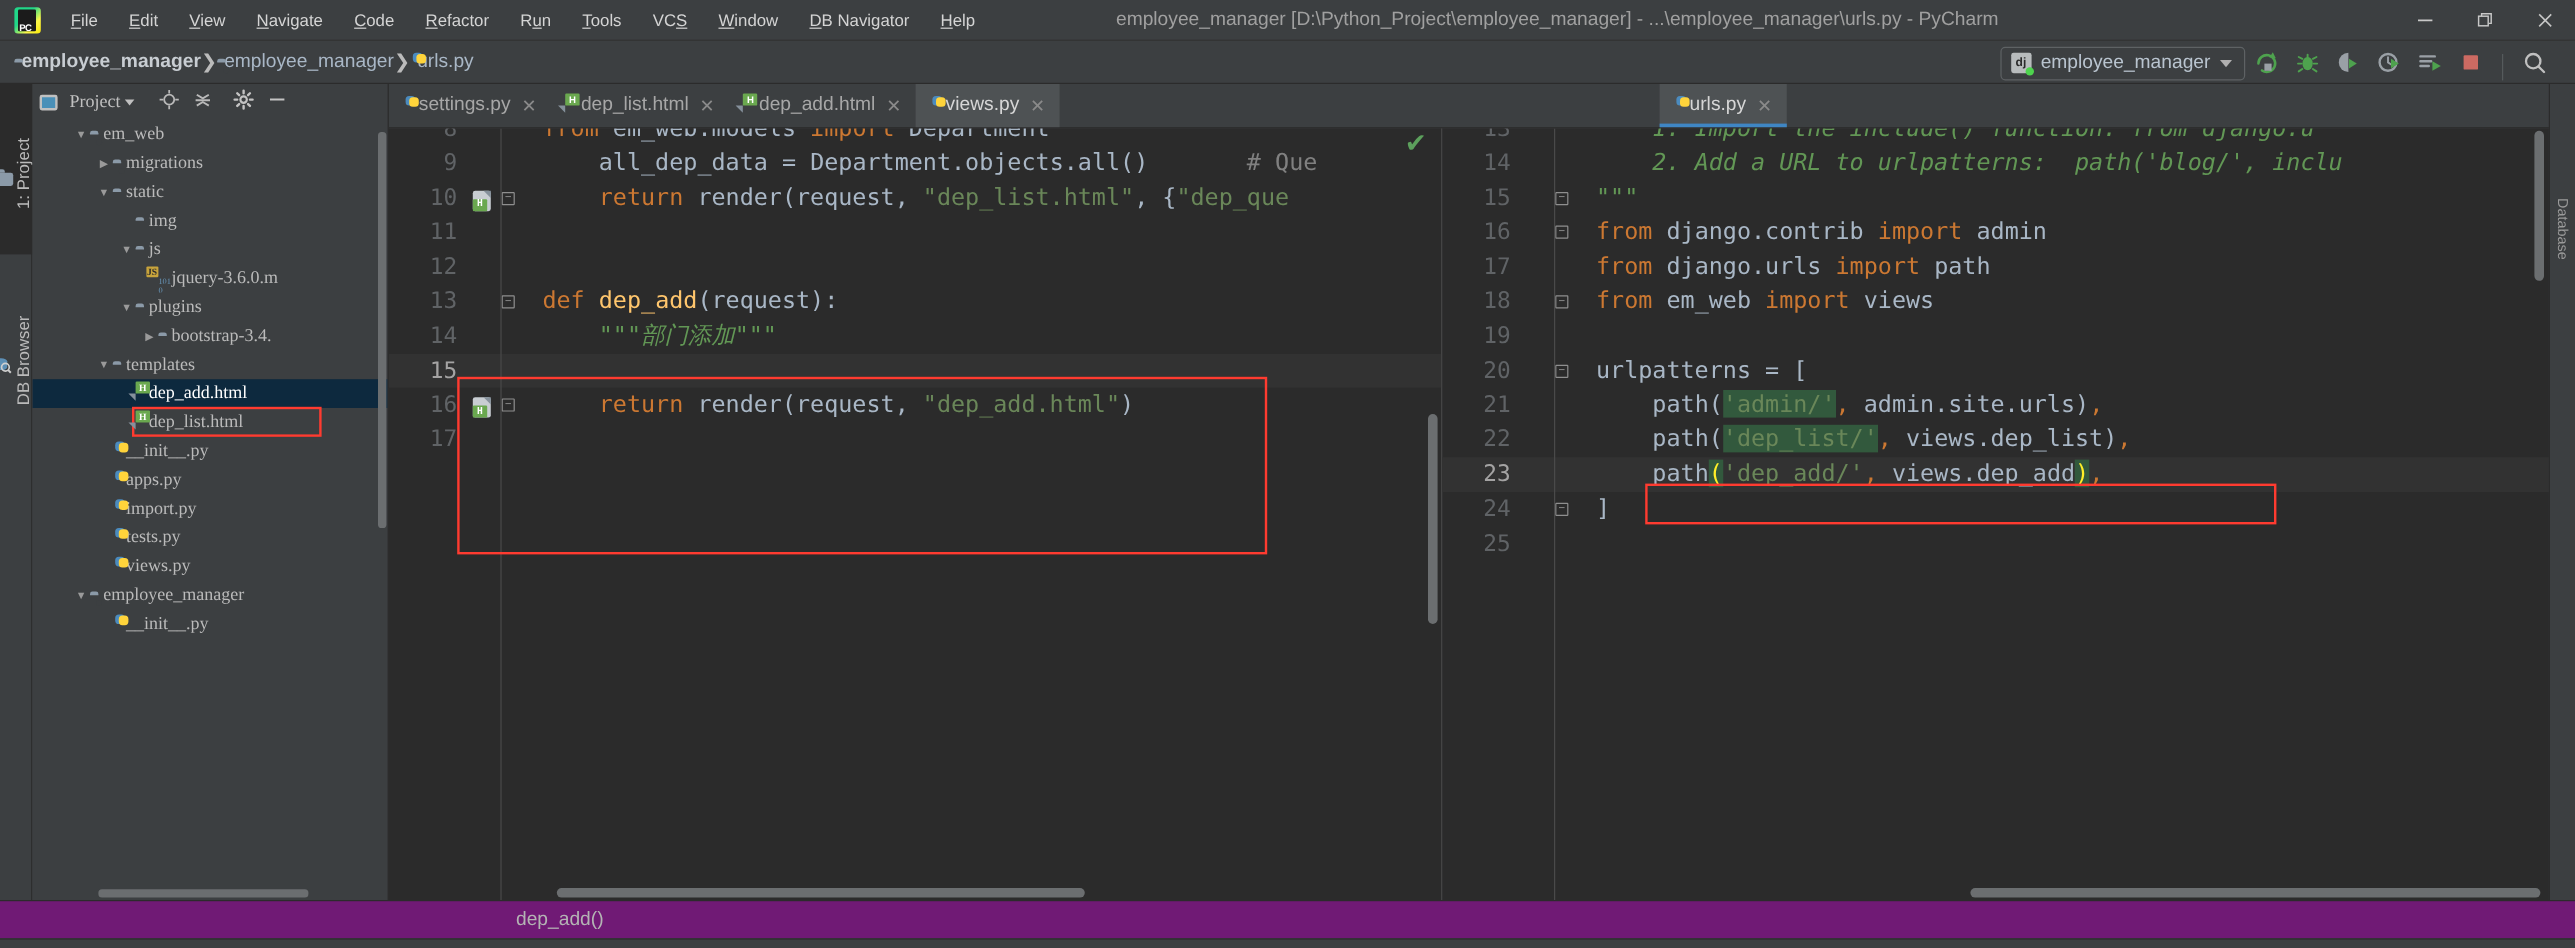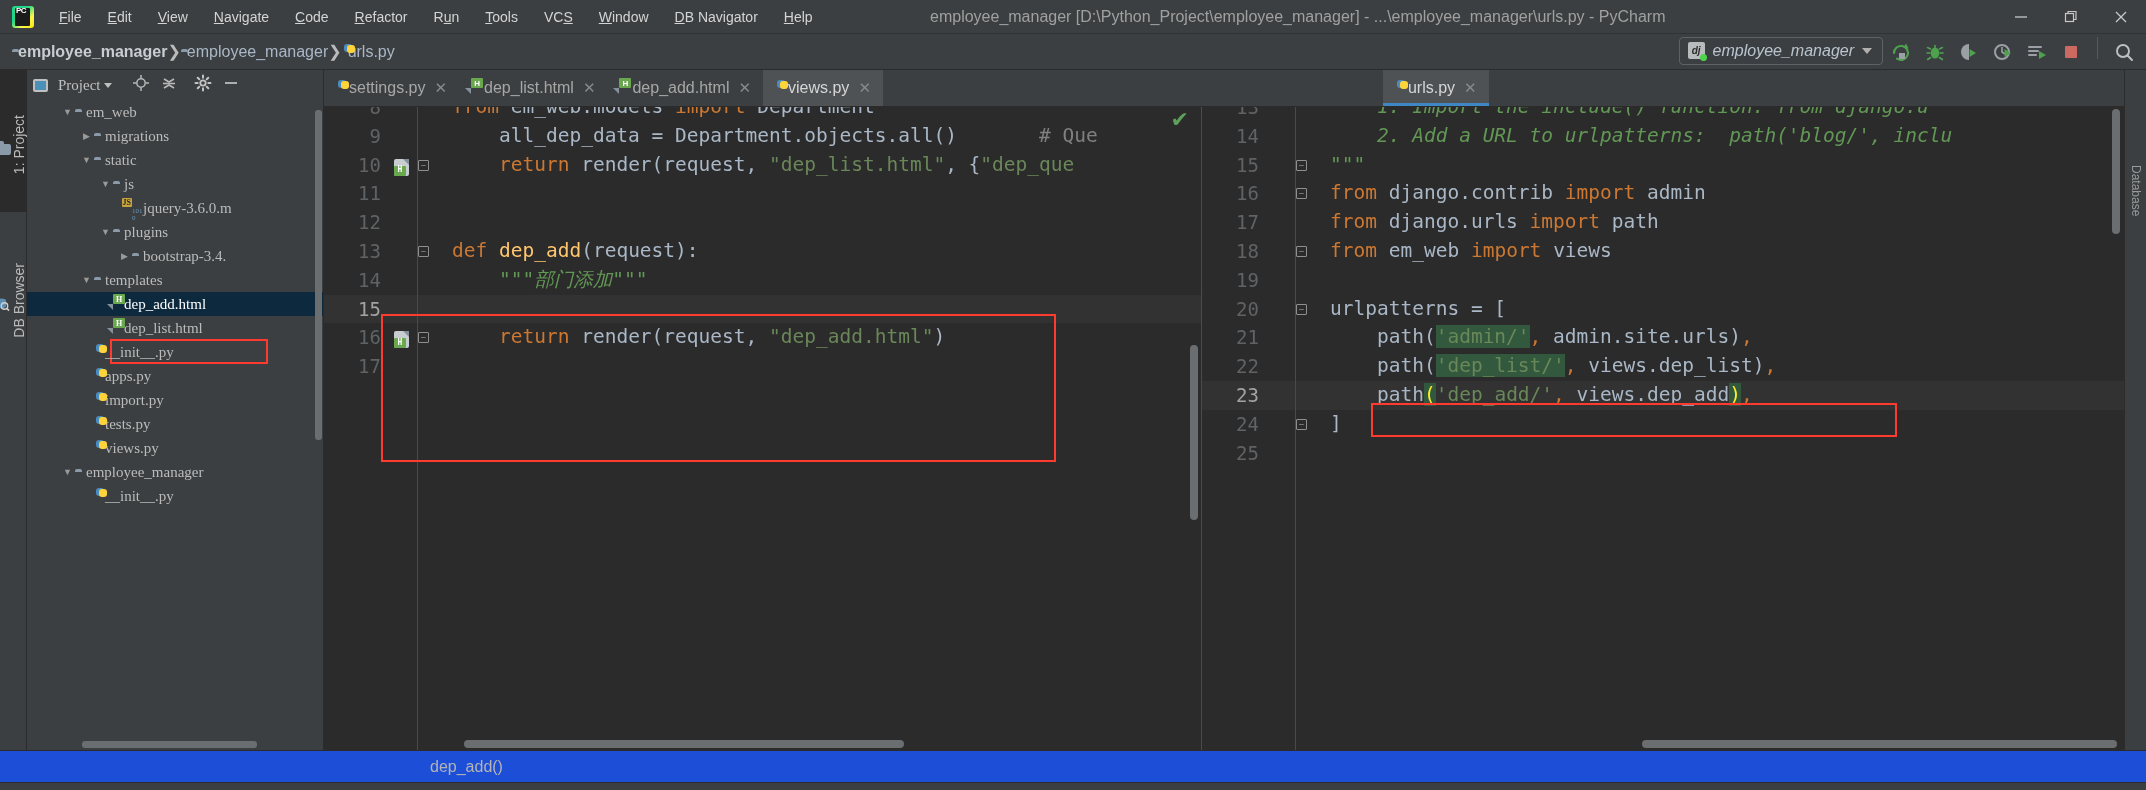--- a/index.html
+++ b/index.html
@@ -14,21 +14,21 @@
   
   .titlebar {
     height:34px; display:flex; align-items:center;
     background:#3c3f41; border-bottom:1px solid #323232;
     padding:0 0 0 8px; position:relative;
   }
   .pc-logo { width:22px; height:22px; margin:0 12px 0 4px; position:relative; flex:none;}
   .pc-logo .sq { position:absolute; inset:0; border-radius:3px;
     background:linear-gradient(135deg,#21d789 0%,#21d789 38%,#fcf84a 70%,#f9e60a 100%); }
   .pc-logo .inner { position:absolute; left:3px; top:2px; width:15px; height:18px; background:#1b1b1b; border-radius:1px;}
-  .pc-logo .pc { position:absolute; left:4px; top:0; font-size:8px; color:#fff; font-family:"Liberation Sans",sans-serif; letter-spacing:-.5px;font-weight:bold;}
+  .pc-logo .pc { position:absolute; left:4px; top:13px; font-size:8px; color:#fff; font-family:"Liberation Sans",sans-serif; letter-spacing:-.5px;font-weight:bold;}
   .menu { display:flex; align-items:center; gap:0px; }
   .menu-item { font-size:14px; color:#d4d4d4; padding:3px 13px; white-space:nowrap; line-height:1;}
   .menu-item u { text-decoration:underline; }
   .win-title {
     position:absolute; left:0; right:0; text-align:center;
     font-size:16px; color:#a0a0a0; pointer-events:none; white-space:nowrap;
   }
   .win-buttons { margin-left:auto; display:flex; align-items:center; z-index:5; }
   .win-btn { width:50px; height:34px; display:flex; align-items:center; justify-content:center; color:#c8c8c8; }
 
@@ -42,21 +42,21 @@
   .ic { display:inline-block; margin-right:6px; flex:none;}
   .folder-ic { width:16px; height:13px; background:#8b9aa8; border-radius:2px 2px 2px 2px; position:relative;}
   .folder-ic:before{content:"";position:absolute;top:-3px;left:0;width:7px;height:3px;background:#8b9aa8;border-radius:2px 2px 0 0;}
   .mod-ic { width:16px; height:13px; background:#8b9aa8; border-radius:2px; position:relative;}
   .mod-ic:before{content:"";position:absolute;top:-3px;left:0;width:7px;height:3px;background:#8b9aa8;border-radius:2px 2px 0 0;}
   .mod-ic:after{content:"";position:absolute;top:4px;left:5px;width:5px;height:5px;border-radius:50%;background:#3c3f41;}
   .py-ic{width:15px;height:17px;position:relative;flex:none;}
   .py-ic .pg{position:absolute;inset:0;background:#c8cdd2;border-radius:2px;}
   .py-ic .b1{position:absolute;left:2px;bottom:0px;width:8px;height:8px;background:#4b8bbe;border-radius:3px;}
   .py-ic .b2{position:absolute;left:5px;bottom:-1px;width:8px;height:8px;background:#ffd43b;border-radius:3px;}
-  .navbar-right { margin-left:auto; display:flex; align-items:flex-start; padding-right:6px; gap:2px;font-style:italic;}
+  .navbar-right { margin-left:auto; display:flex; align-items:flex-end; padding-right:18px; gap:2px;}
   .runcfg {
     display:flex; align-items:center; gap:8px;
     border:1px solid #5e6264; border-radius:4px; height:28px; padding:0 10px 0 8px;
     background:#3c3f41; color:#b9c4cf; font-size:16px; white-space:nowrap;
   }
   .dj-ic { width:17px; height:17px; background:#b8bcbd; color:#2b2b2b; font-size:10px; font-weight:bold;
            display:flex; align-items:center; justify-content:center; border-radius:2px; position:relative; flex:none;}
   .dj-ic:after{content:"";position:absolute;right:-2px;bottom:-2px;width:7px;height:7px;border-radius:50%;background:#4ed44e;}
   .caret { width:0;height:0;border-left:5px solid transparent;border-right:5px solid transparent;border-top:6px solid #b0b0b0;}
   .tbtn { width:32px;height:30px;display:flex;align-items:center;justify-content:center; }
@@ -135,21 +135,21 @@
   .num { color:#6897bb; }
   .pln { color:#a9b7c6; }
   .brc { color:#ffef28; }
   .hlstr { background:#32593d; }
 
   .hscroll { position:absolute; bottom:2px; height:8px; background:#6b6e70; border-radius:4px;}
   .vscroll { position:absolute; right:2px; width:8px; background:#6b6e70; border-radius:4px;}
   .check { position:absolute; color:#5ca05c; font-size:22px; }
 
   
-  .editor-crumb { height:32px; background:#1d4ed8; display:flex; align-items:center;
+  .editor-crumb { height:32px; background:#701a75; display:flex; align-items:center;
                   padding-left:430px; font-size:16px; color:#b4b4b4; border-top:1px solid #2b2b2b;}
 
   
   .runbar { height:40px; background:#3c3f41; border-top:1px solid #2b2b2b; display:flex; align-items:center;
             padding-left:26px; gap:18px; font-size:16px; color:#bbbbbb; position:relative;}
 
   
   .rstrip { position:absolute; right:0; top:70px; bottom:40px; width:22px; background:#3c3f41;
             border-left:1px solid #2b2b2b; }
   .rstrip .lab { writing-mode:vertical-rl; font-size:12px; color:#9a9a9a; margin-top:95px; margin-left:4px;}
@@ -335,20 +335,25 @@
           </div>
           <div class="node" style="padding-left: 52px;">
             <span class="arr">▶</span>
             <span class="ic"><span class="mod-ic"></span></span>
             <span class="lbl">migrations</span>
           </div>
           <div class="node" style="padding-left: 52px;">
             <span class="arr">▼</span>
             <span class="ic"><span class="folder-ic"></span></span>
             <span class="lbl">static</span>
+          </div>
+          <div class="node" style="padding-left: 71px;">
+            <span class="arr"></span>
+            <span class="ic"><span class="folder-ic"></span></span>
+            <span class="lbl">img</span>
           </div>
           <div class="node" style="padding-left: 71px;">
             <span class="arr">▼</span>
             <span class="ic"><span class="folder-ic"></span></span>
             <span class="lbl">js</span>
           </div>
           <div class="node" style="padding-left: 90px;">
             <span class="arr"></span>
             <span class="ic"><span class="js-ic"><span class="num">101<br>0</span><span class="jsb">JS</span></span></span>
             <span class="lbl">jquery-3.6.0.m</span>

